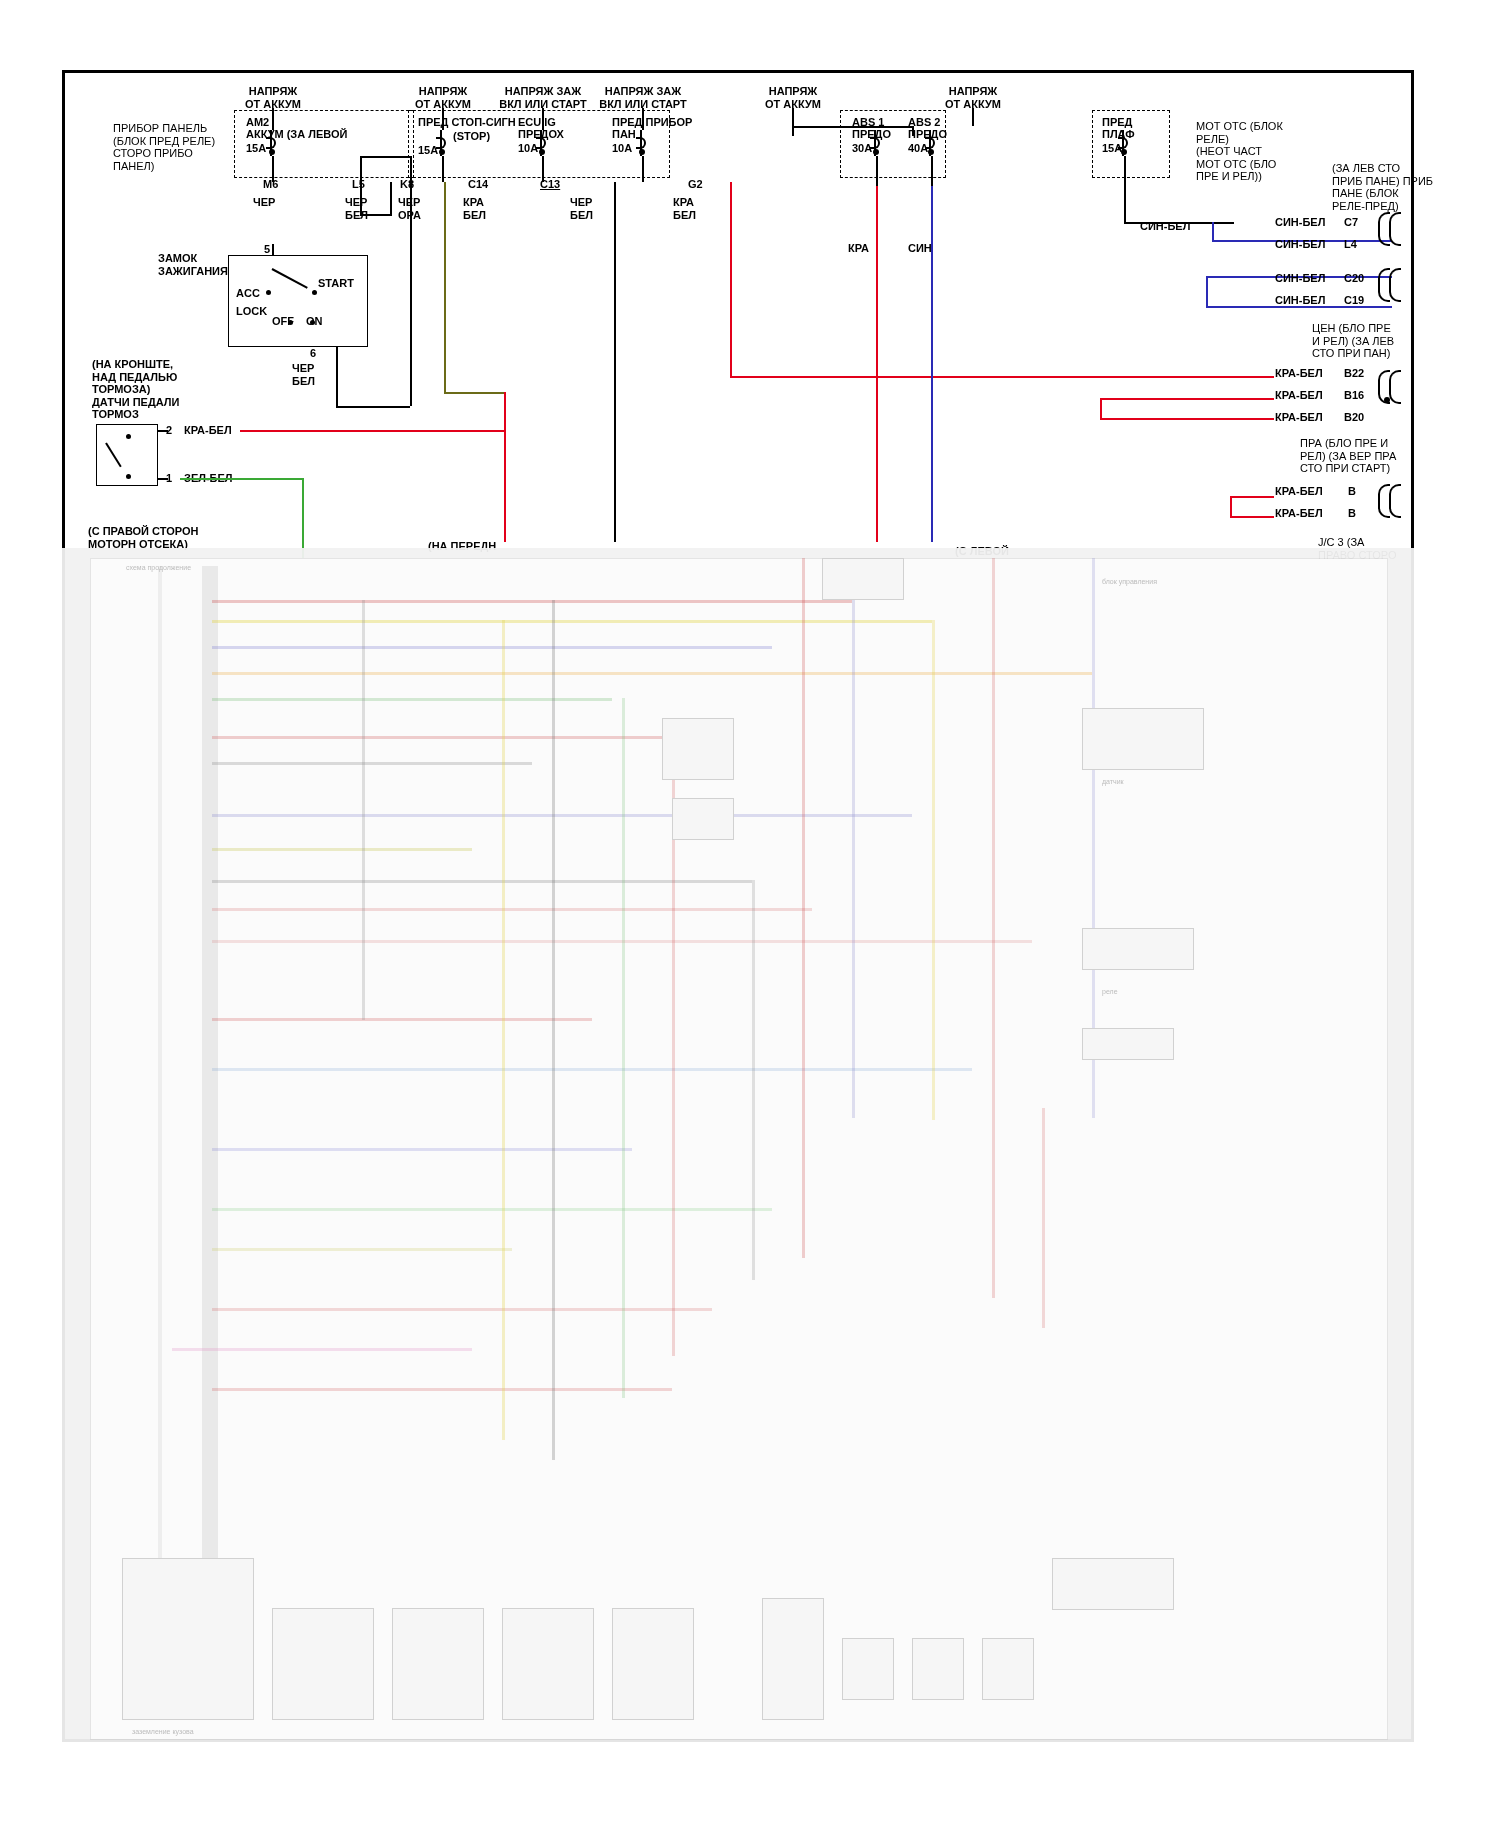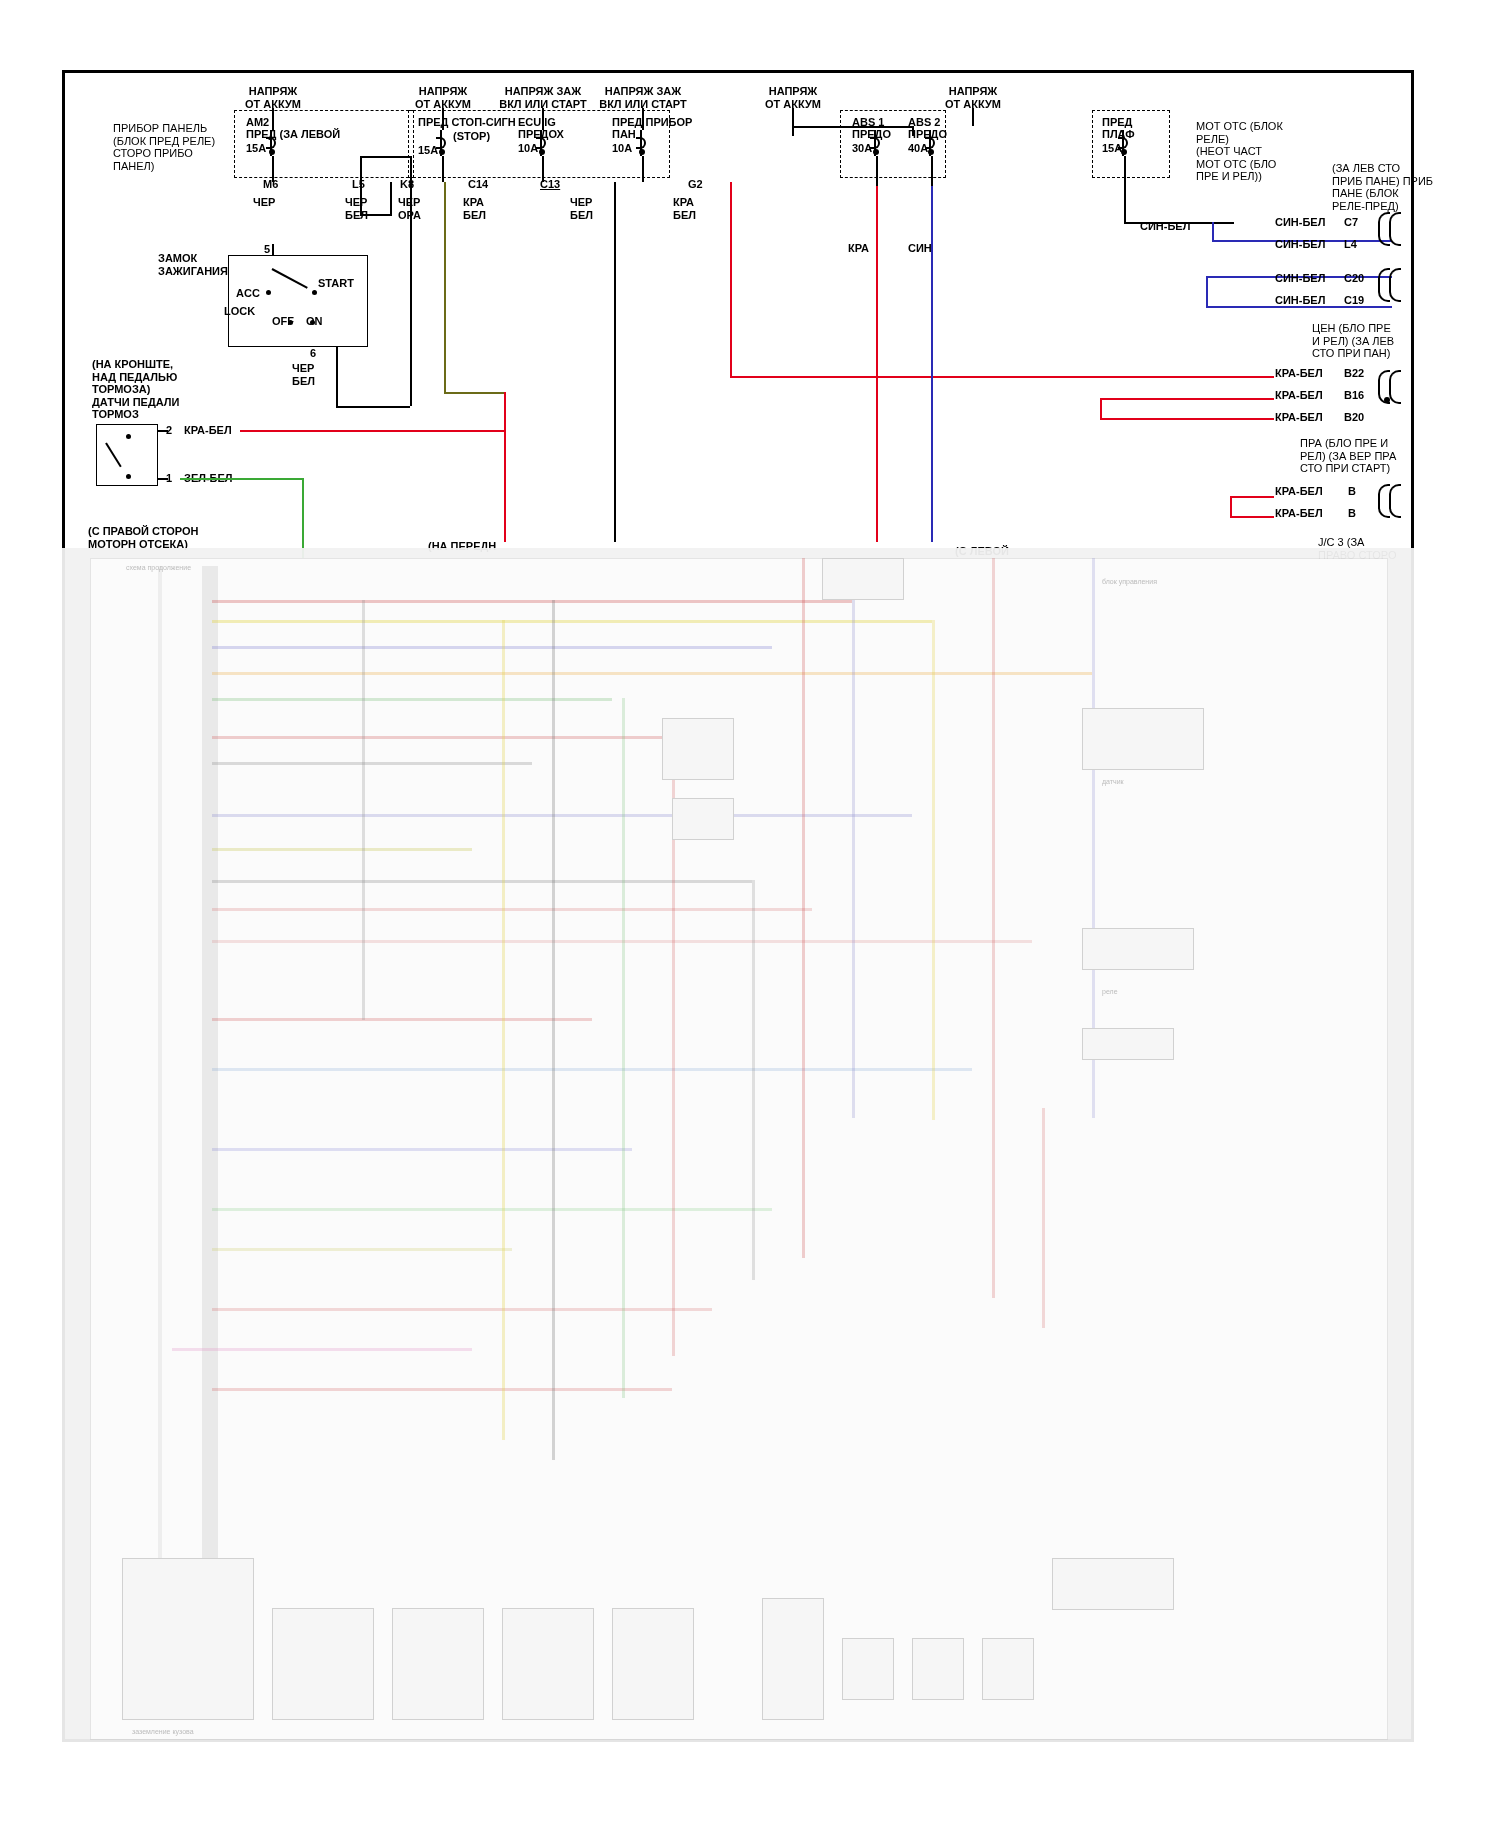--- a/index.html
+++ b/index.html
@@ -80,21 +80,21 @@
   <div class="v blk" style="left:912px;top:126px;height:10px;"></div>
 
   <div class="dash" style="left:234px;top:110px;width:180px;height:68px;"></div>
   <div class="txt" style="left:113px;top:122px;">ПРИБОР ПАНЕЛЬ
 (БЛОК ПРЕД РЕЛЕ)
 СТОРО ПРИБО
 ПАНЕЛ)</div>
 
   <div class="fuse" style="left:266px;top:130px;"></div>
   <div class="txt b" style="left:246px;top:116px;">AM2</div>
-  <div class="txt b" style="left:246px;top:128px;">ПРЕД (ЗА ЛЕВОЙ</div>
+  <div class="txt b" style="left:246px;top:128px;">АККУМ (ЗА ЛЕВОЙ</div>
   <div class="txt b" style="left:246px;top:142px;">15A</div>
   <div class="v blk" style="left:272px;top:156px;height:26px;"></div>
   <div class="dot" style="left:269px;top:149px;"></div>
 
   <div class="txt b" style="left:263px;top:178px;">M6</div>
   <div class="txt b" style="left:253px;top:196px;">ЧЕР</div>
 
   <div class="dash" style="left:408px;top:110px;width:262px;height:68px;"></div>
 
   <div class="fuse" style="left:436px;top:130px;"></div>
@@ -178,21 +178,21 @@
 ПРИБ ПАНЕ) ПРИБ
 ПАНЕ (БЛОК
 РЕЛЕ-ПРЕД)</div>
 
   <div class="solid" style="left:228px;top:255px;width:140px;height:92px;"></div>
   <div class="txt b" style="left:158px;top:252px;">ЗАМОК
 ЗАЖИГАНИЯ</div>
   <div class="txt b" style="left:264px;top:243px;">5</div>
   <div class="txt b" style="left:310px;top:347px;">6</div>
   <div class="txt b" style="left:236px;top:287px;">ACC</div>
-  <div class="txt b" style="left:224px;top:305px;text-align:right;">LOCK</div>
+  <div class="txt b" style="left:236px;top:305px;text-align:right;">LOCK</div>
   <div class="txt b" style="left:272px;top:315px;">OFF</div>
   <div class="txt b" style="left:306px;top:315px;">ON</div>
   <div class="txt b" style="left:318px;top:277px;">START</div>
   <div class="swdot" style="left:266px;top:290px;"></div>
   <div class="swdot" style="left:288px;top:320px;"></div>
   <div class="swdot" style="left:310px;top:320px;"></div>
   <div class="swdot" style="left:312px;top:290px;"></div>
   <div class="swline" style="left:272px;top:268px;width:40px;transform:rotate(28deg);"></div>
   <div class="v blk" style="left:272px;top:244px;height:12px;"></div>
 

